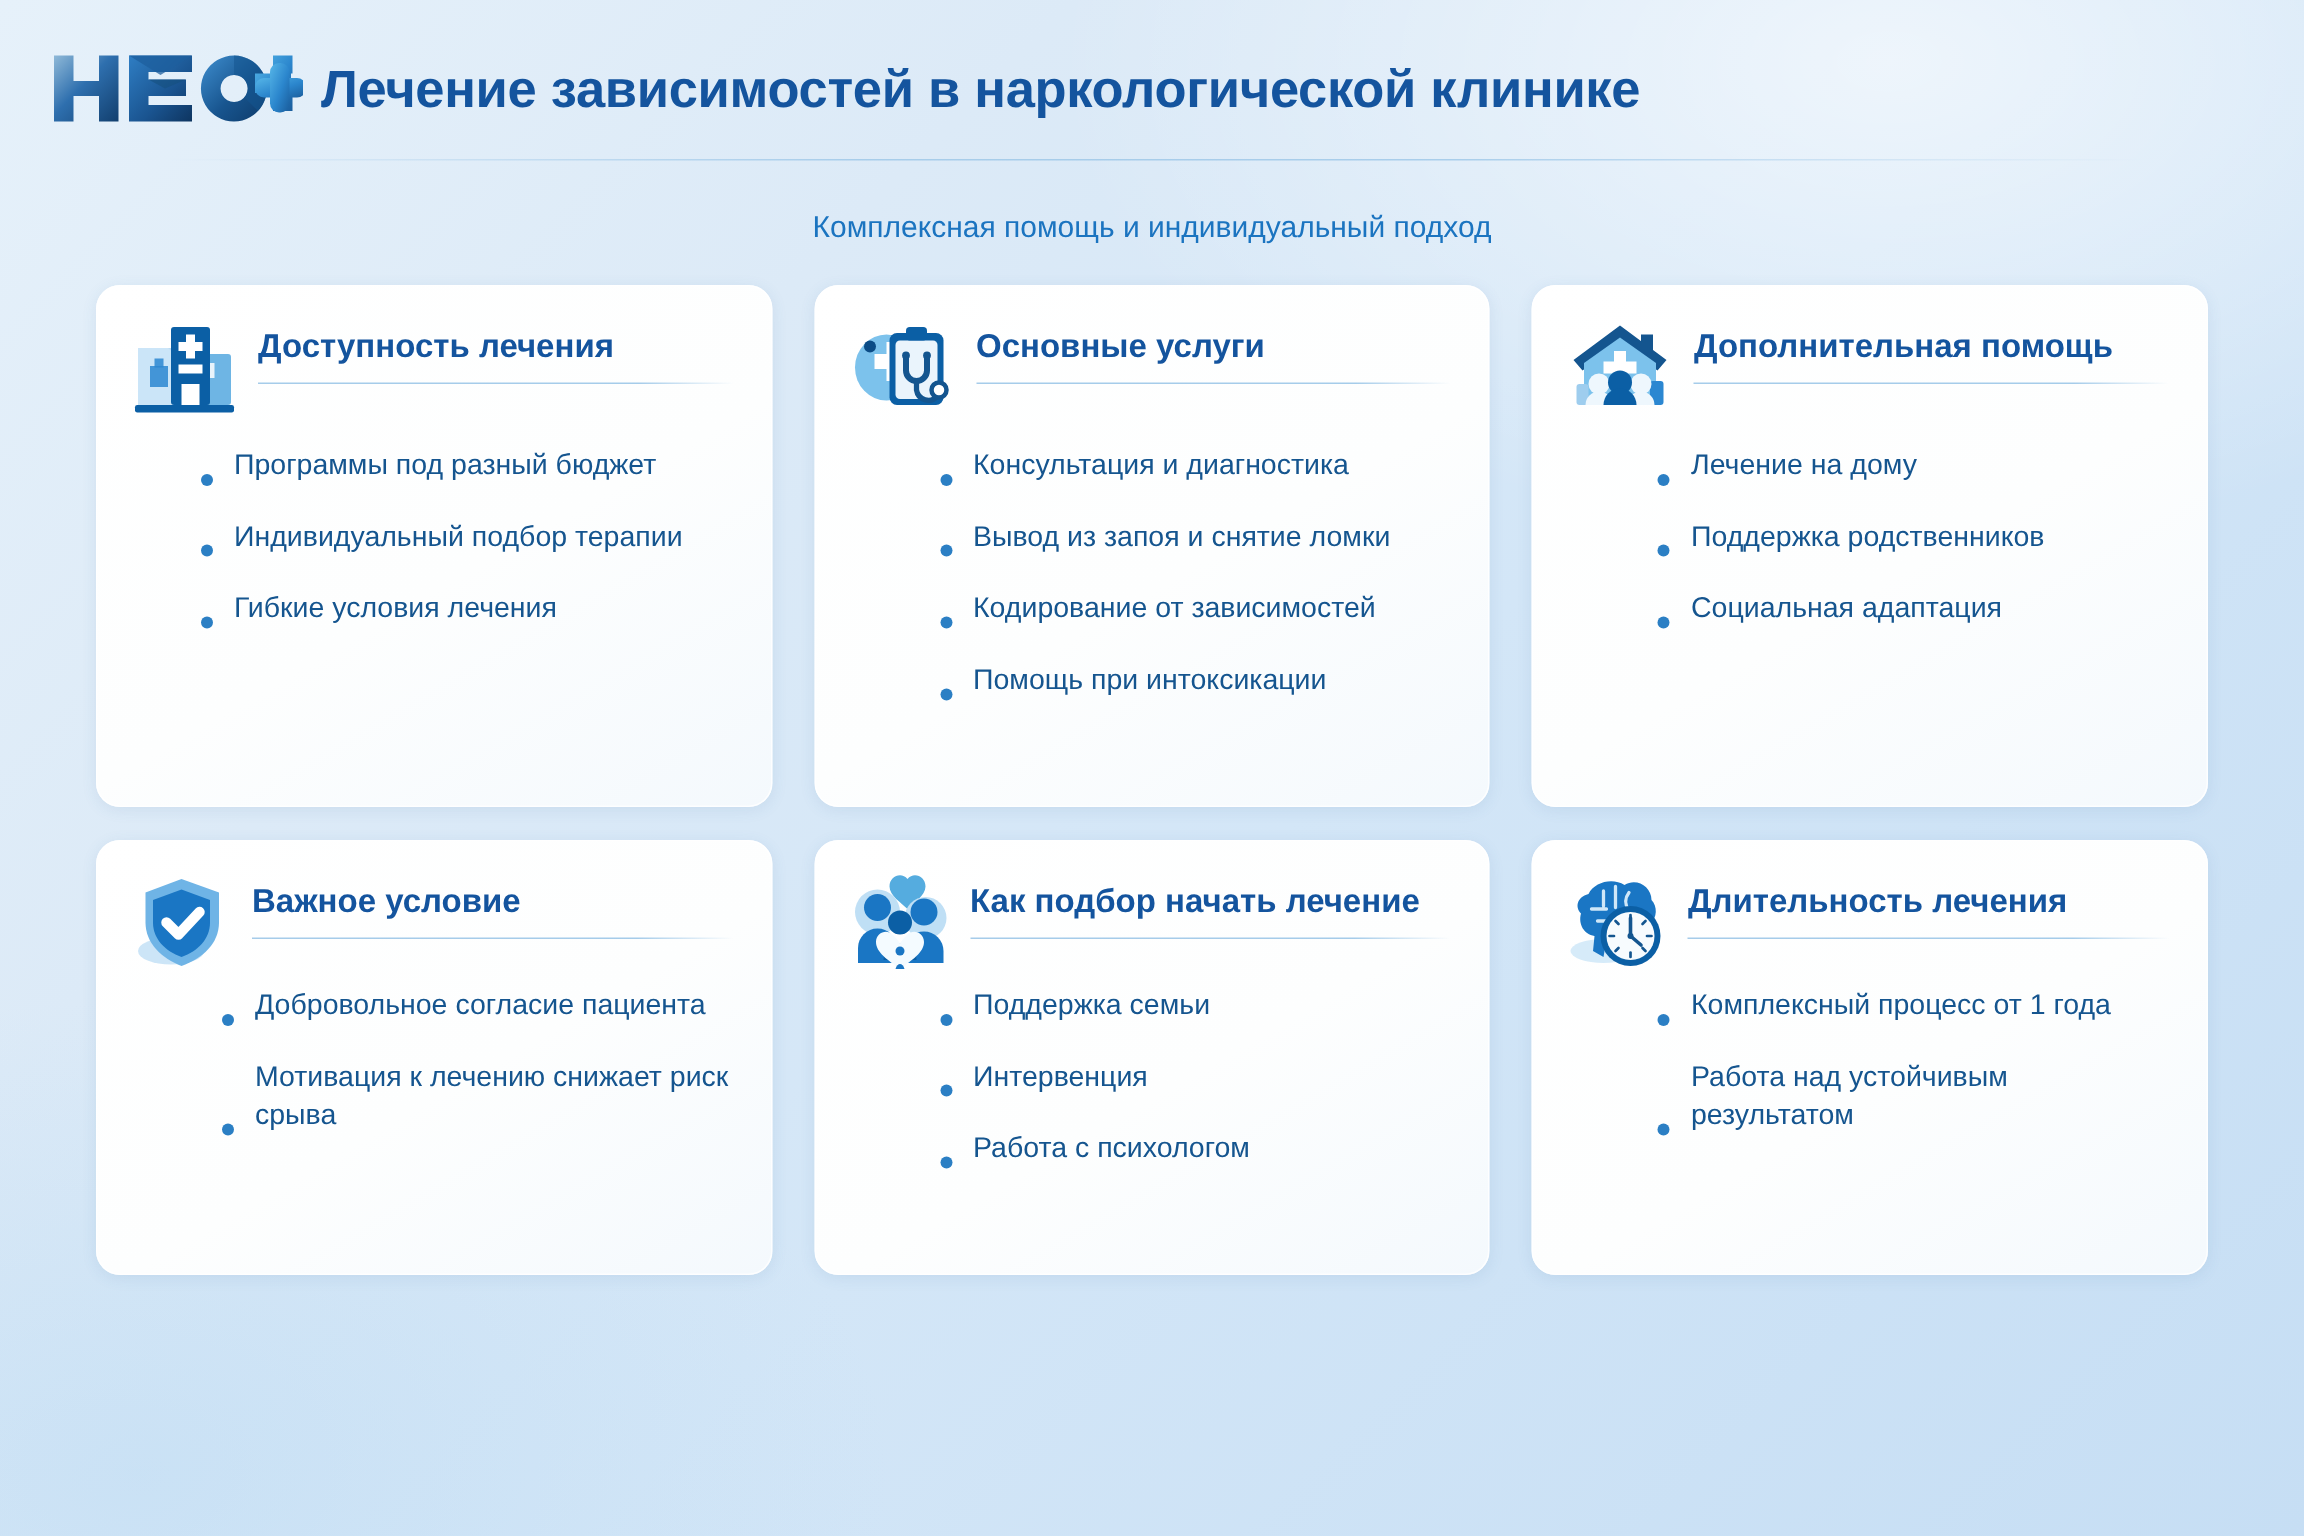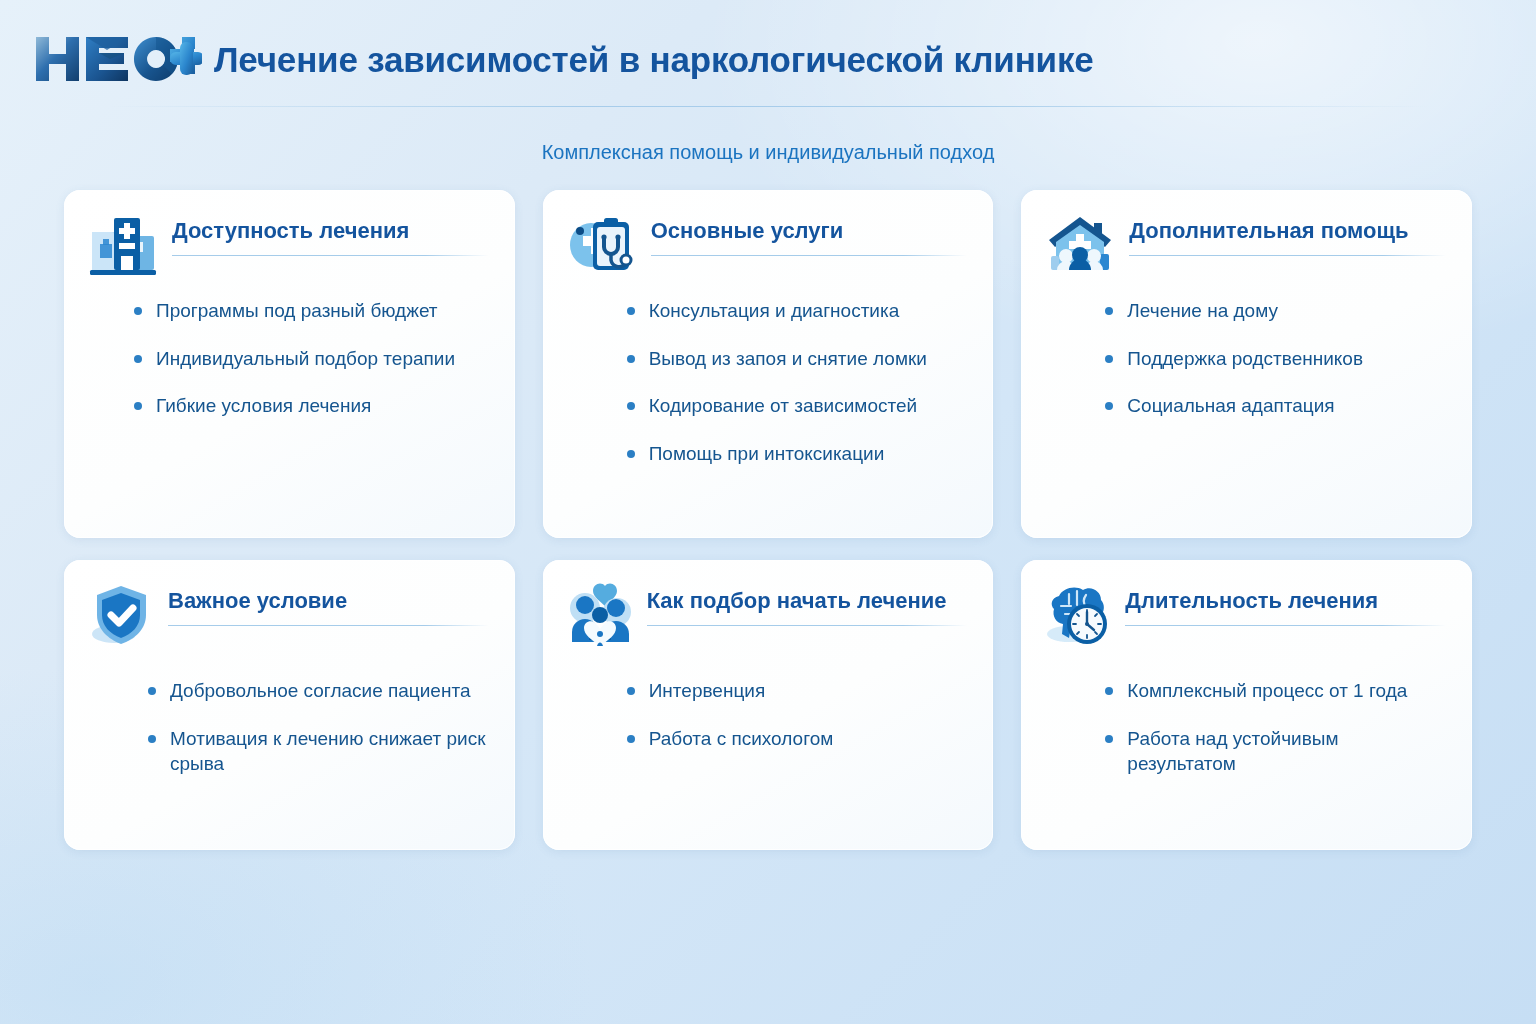--- a/index.html
+++ b/index.html
@@ -57,22 +57,22 @@
   .card-title {
     font-size:22px; font-weight:bold; color:#14549e; white-space:nowrap;
     line-height:1.15;
   }
   .card-rule {
     margin-top:12px; height:1px; width:100%;
     background:linear-gradient(90deg, rgba(150,195,230,0.85) 0%, rgba(150,195,230,0.85) 80%, rgba(150,195,230,0) 100%);
   }
 
   .bullets { margin-top:20px; padding-left:46px; }
-  .card.bottom-card .bullets { padding-left:60px; margin-top:30px; }
-  .bullet { display:flex; align-items:flex-start; margin-bottom:22px; }
+  .card.bottom-card .bullets { padding-left:60px; margin-top:10px; }
+  .bullet { display:flex; align-items:flex-end; margin-bottom:22px; }
   .bullet:last-child { margin-bottom:0; }
   .bullet .dot {
     flex:0 0 8px; width:8px; height:8px; border-radius:50%;
     background:#2b7fc4; margin-top:9px; margin-right:14px;
   }
   .bullet .btxt { font-size:19px; color:#15558f; line-height:1.35; }
 
   
   .bullets.indent-2 { padding-left:60px; }
 </style>
@@ -301,20 +301,24 @@
           </svg>
         </div>
         <div class="head-text">
           <div class="card-title">Как подбор начать лечение</div>
           <div class="card-rule"></div>
         </div>
       </div>
       <div class="bullets indent-2">
         <div class="bullet">
           <span class="dot"></span>
+          <span class="btxt">Поддержка семьи</span>
+        </div>
+        <div class="bullet">
+          <span class="dot"></span>
           <span class="btxt">Интервенция</span>
         </div>
         <div class="bullet">
           <span class="dot"></span>
           <span class="btxt">Работа с психологом</span>
         </div>
       </div>
     </div>
 
     <div class="card bottom-card">

